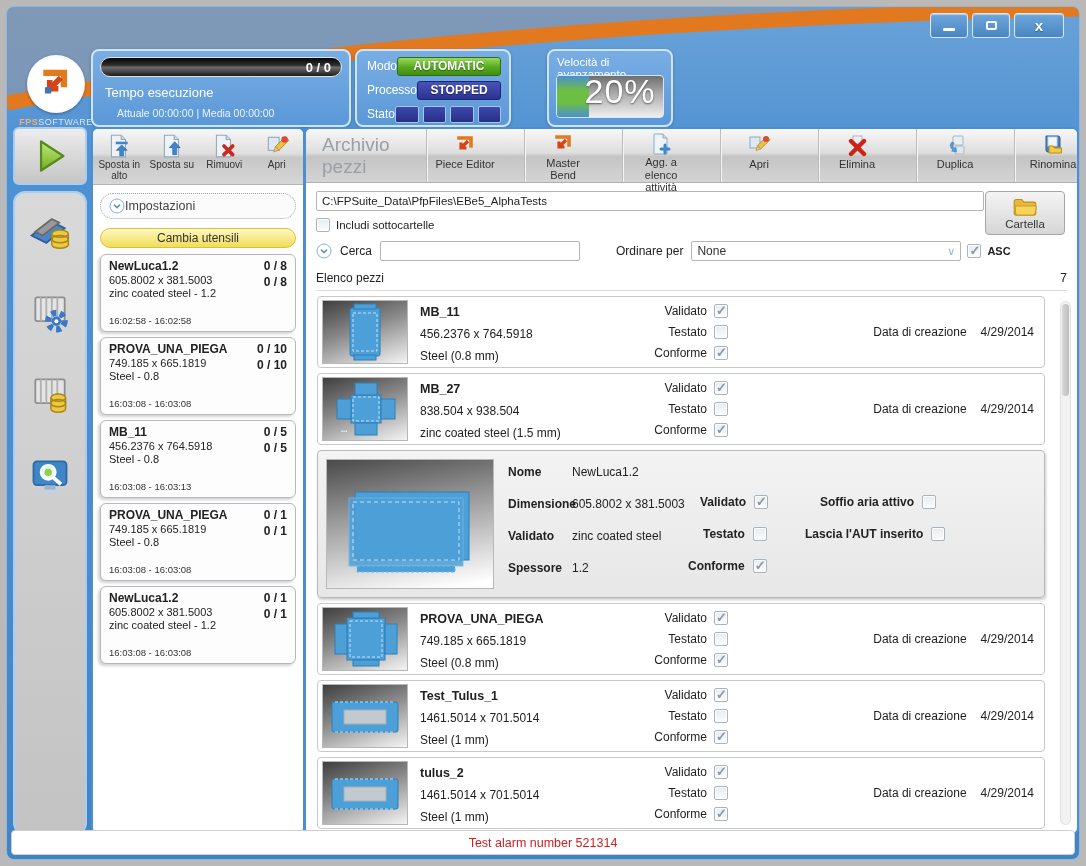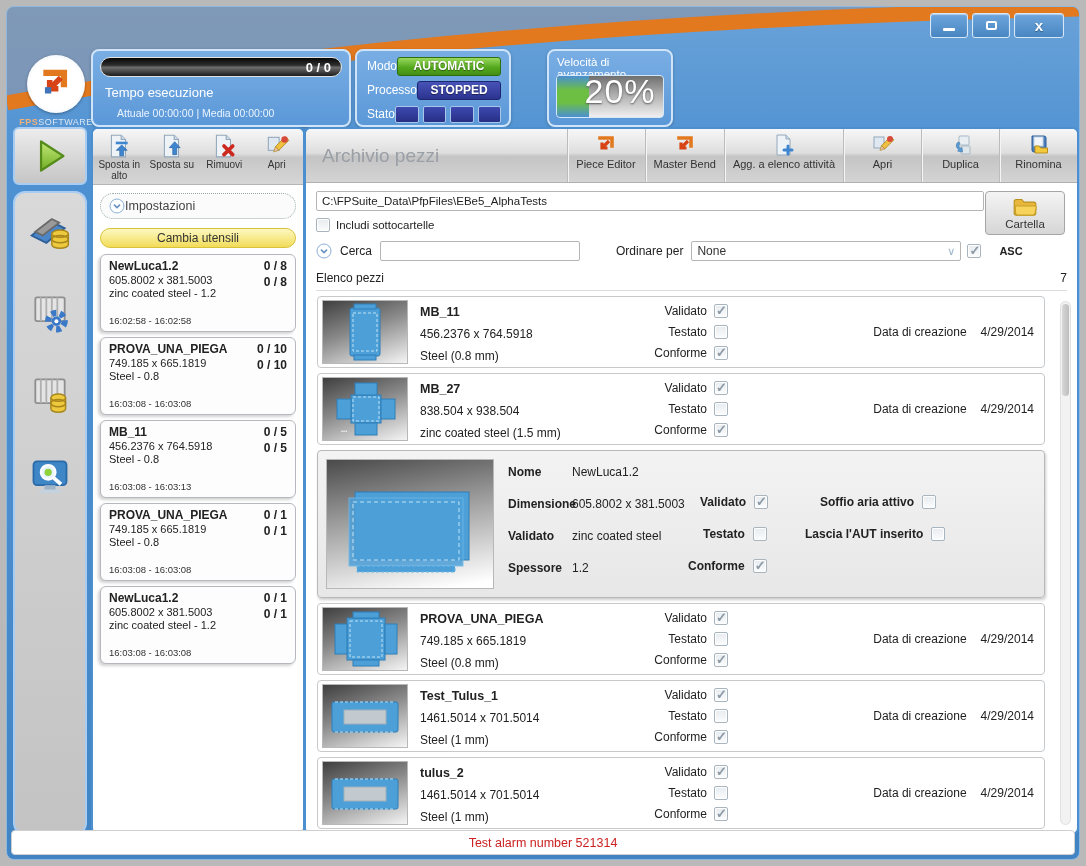--- a/index.html
+++ b/index.html
@@ -72,40 +72,40 @@
   .qcard { position:relative; margin:5px 7px; border:1px solid #b5b9bd; border-radius:6px; background:#fdfdfd;
     box-shadow:-2px 2px 3px rgba(0,0,0,.18); padding:4px 8px 5px; cursor:pointer; }
   .qname { font-size:12px; font-weight:bold; }
   .qdim, .qmat { font-size:11px; margin-top:1px; }
   .qtime { font-size:9.5px; margin-top:16px; color:#333; }
   .qcounts { position:absolute; right:8px; top:4px; text-align:right; font-size:12px; font-weight:bold; line-height:1.3; }
 
   
   .main { position:absolute; left:297px; top:120px; width:775px; height:708px; background:#fff; border:2px solid #4c8fd0; border-radius:7px; overflow:hidden; }
   .mtoolbar { height:54px; background:linear-gradient(180deg,#f7f7f7 0%, #dedede 45%, #c4c4c4 52%, #d4d4d4 100%);
-    border-bottom:1px solid #b0b0b0; display:flex; align-items:stretch; }
+    border-bottom:1px solid #b0b0b0; display:flex; align-items:stretch;gap:20px; }
   .mtitle { font-size:19px; color:#9aa0a6; align-self:center; padding:0 16px; flex:1; }
   .mtbtn { min-width:78px; display:flex; flex-direction:column; align-items:center; justify-content:flex-start; padding:3px 8px 0;
     border-left:1px solid #bcbcbc; box-shadow:inset 1px 0 0 #f5f5f5; font-size:11px; color:#333; cursor:pointer; text-align:center; line-height:1.15; }
   .mtbtn .ic { height:26px; display:flex; align-items:center; }
 
   .mbody { position:relative; padding:8px 10px 0; }
   .pathinput { width:668px; height:20px; border:1px solid #b5b5b5; border-radius:2px; font-size:11.5px; padding:0 5px;
     font-family:"Liberation Sans", sans-serif; color:#222; background:#fff; }
   .cartella { position:absolute; right:12px; top:8px; width:80px; height:44px; border:1px solid #a5a5a5; border-radius:4px;
     background:linear-gradient(180deg,#f4f4f4,#d6d6d6); display:flex; flex-direction:column; align-items:center; justify-content:center;
     font-size:11.5px; color:#333; cursor:pointer; gap:1px; }
   .inclrow { display:flex; align-items:center; gap:6px; margin-top:7px; font-size:11.5px; }
   .cercarow { display:flex; align-items:center; margin-top:9px; font-size:12px; }
   .searchinput { width:200px; height:20px; border:1px solid #b5b5b5; border-radius:2px; margin-left:8px; font-family:"Liberation Sans",sans-serif; padding:0 5px; }
   .ordlabel { margin-left:36px; }
   .select { width:270px; height:20px; border:1px solid #b5b5b5; border-radius:2px; margin-left:8px; display:flex; align-items:center;
     justify-content:space-between; padding:0 5px; font-size:12px; color:#333; cursor:pointer; background:#fff; }
   .select .chv { color:#9ab4cc; font-size:11px; }
-  .asc { margin-left:6px; display:flex; align-items:center; gap:18px; font-size:11px; font-weight:bold; }
+  .asc { margin-left:6px; display:flex; align-items:center; gap:6px; font-size:11px; font-weight:bold; }
   .elencorow { display:flex; justify-content:space-between; margin-top:10px; padding-bottom:5px; font-size:12px; border-bottom:1px solid #ddd; }
 
   .plist { padding:5px 22px 0 1px; position:relative; }
   .prow { position:relative; height:72px; border:1px solid #c6cacd; border-radius:4px; background:#fff; margin-bottom:5px; }
   .prow.detail { height:148px; background:linear-gradient(180deg,#f3f3f3,#e7e7e7); box-shadow:1px 2px 3px rgba(0,0,0,.2); border-color:#b8b8b8; }
   .thumb { position:absolute; left:4px; top:3px; width:86px; height:64px; border:1px solid #b8b8b8;
     background:linear-gradient(160deg,#3f3f3f 0%, #8a8a8a 45%, #f5f5f5 100%); }
   .thumb.big { left:8px; top:8px; width:168px; height:130px; background:linear-gradient(170deg,#4a4a4a 0%, #9a9a9a 40%, #ffffff 95%); }
   .rname { position:absolute; left:102px; top:8px; font-size:12.5px; font-weight:bold; }
   .rdim  { position:absolute; left:102px; top:30px; font-size:12px; }
@@ -402,20 +402,32 @@
             <svg width="24" height="24" viewBox="0 0 24 24">
           <rect x="3" y="4" width="10" height="11" fill="#dfe8f0" stroke="#93a8bb"></rect>
           <g transform="rotate(45 14 12)">
                 <rect x="12" y="2" width="4.6" height="13" fill="#f0c040" stroke="#b08820" stroke-width="0.8"></rect>
                 <path d="M12 15 h4.6 l-2.3 4.5 z" fill="#e8c0a8" stroke="#b08820" stroke-width="0.6"></path>
               </g>
           <circle cx="19" cy="6" r="3" fill="#d84a3a"></circle>
         </svg>
           </span>
         <span>Apri</span>
+      </div>
+      <div class="mtbtn">
+        <span class="ic">
+            <svg width="24" height="24" viewBox="0 0 24 24">
+          <rect x="8" y="3" width="9" height="8" fill="#e8eef2" stroke="#a8b8c4"></rect>
+          <g stroke="#cc2318" stroke-width="4.4" stroke-linecap="round">
+                <line x1="6" y1="8" x2="19" y2="21"></line>
+                <line x1="19" y1="8" x2="6" y2="21"></line>
+              </g>
+        </svg>
+          </span>
+        <span>Elimina</span>
       </div>
       <div class="mtbtn">
         <span class="ic">
             <svg width="24" height="24" viewBox="0 0 24 24">
           <rect x="10" y="3" width="10" height="9" rx="1" fill="#e8eef2" stroke="#a8b8c4"></rect>
           <rect x="12" y="13" width="9" height="8" rx="1" fill="#dfe6ea" stroke="#a8b8c4"></rect>
           <path d="M9 9 q-4 4 1 8 l-1.5 1 5 1 -0.5-4.5 -1.5 1 q-3-2.5 -0.5-5.5 z" fill="#5b9bd5" stroke="#3a78b0" stroke-width="0.6"></path>
         </svg>
           </span>
         <span>Duplica</span>

